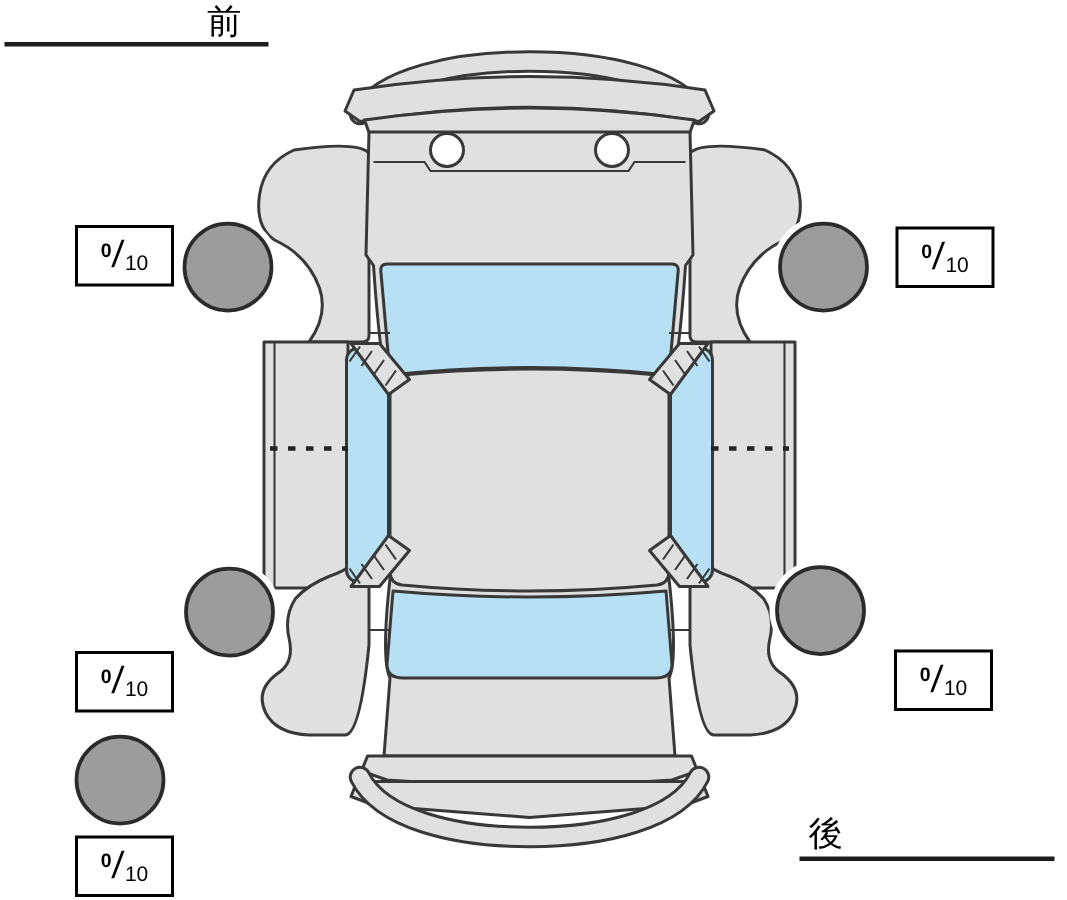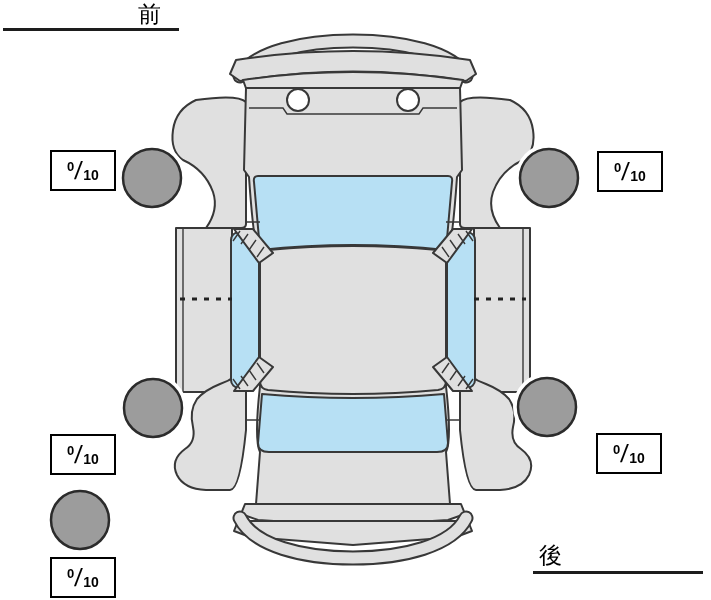--- a/index.html
+++ b/index.html
@@ -25,21 +25,21 @@
   .rule{position:absolute;height:3px;background:#1d1d1d;}
   .rule.front{left:3px;top:28px;width:176px;}
   .rule.rear{left:533px;top:571px;width:170px;}
 
   
   .rbox{position:absolute;width:62px;height:37px;border:2px solid var(--boxborder,#000);
         background:#fff;display:flex;align-items:center;justify-content:center;
         color:#000;user-select:none;}
   .rbox .val{font-size:13px;font-weight:600;transform:translateY(-4px);}
   .rbox .slash{font-size:25px;font-weight:400;line-height:1;margin:0 1px;transform:skewX(-6deg);}
-  .rbox .den{font-size:14px;font-weight:700;transform:translateY(4px);}
+  .rbox .den{font-size:14px;font-weight:400;transform:translateY(4px);}
   .pos-fl{left:50px;top:150px;}
   .pos-fr{left:597px;top:151px;}
   .pos-rl{left:50px;top:434px;}
   .pos-rr{left:596px;top:433px;}
   .pos-sp{left:50px;top:557px;}
 </style>
 </head>
 <body>
 
 <div class="stage">

